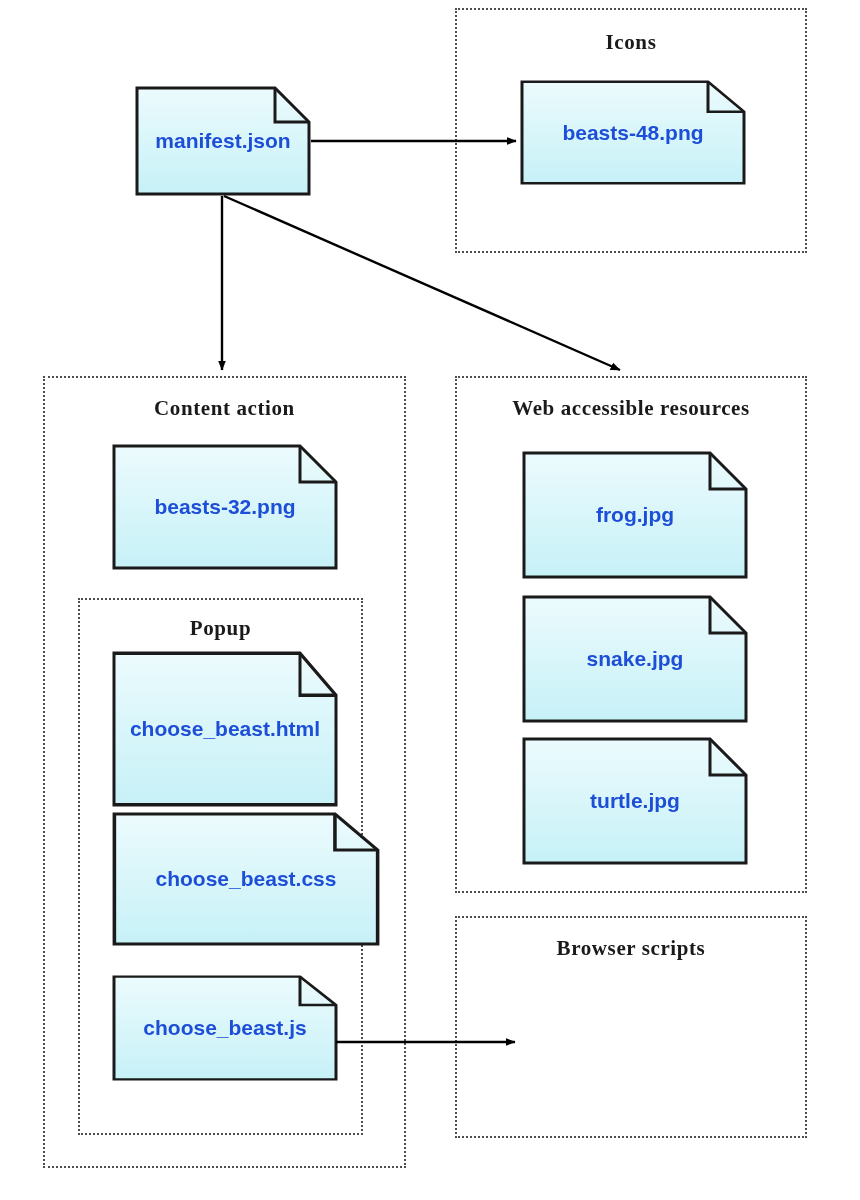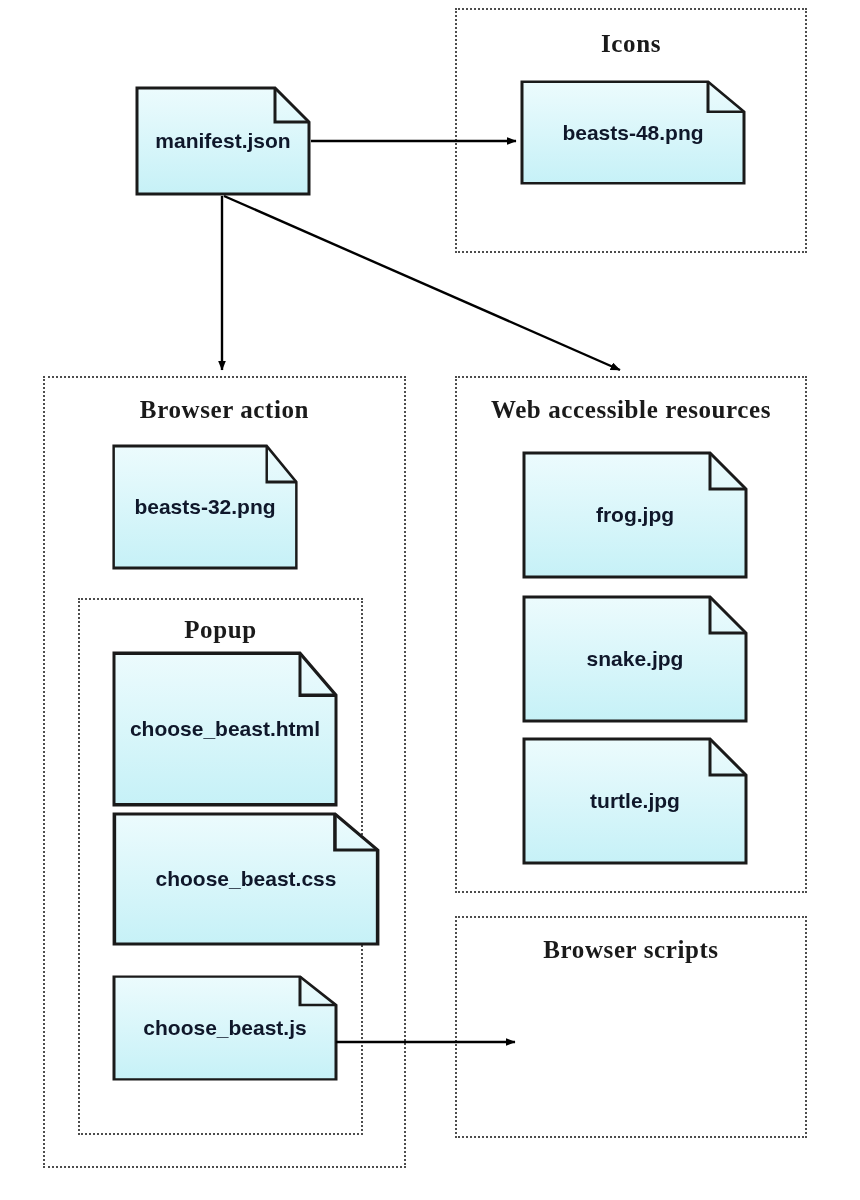--- a/index.html
+++ b/index.html
@@ -23,21 +23,21 @@
     border: 2px dotted #4d4d4d;
     box-sizing: border-box;
     background: transparent;
   }
   .group-title {
     position: absolute;
     left: 0;
     right: 0;
     text-align: center;
     font-family: "Liberation Serif", serif;
-    font-size: 25px;
+    font-size: 21px;
     font-weight: 700;
     color: #1a1a1a;
     letter-spacing: 0.6px;
     white-space: nowrap;
   }
 
   
   .note {
     position: absolute;
     box-sizing: border-box;
@@ -54,21 +54,21 @@
   .note-label {
     position: absolute;
     left: 0;
     right: 0;
     top: 50%;
     transform: translateY(-50%);
     text-align: center;
     font-family: "Liberation Sans", sans-serif;
     font-size: 21px;
     font-weight: 700;
-    color: #0f172a;
+    color: #1d4ed8;
     white-space: nowrap;
     pointer-events: none;
   }
 
   
   #arrows {
     position: absolute;
     top: 0;
     left: 0;
     width: 860px;
@@ -80,21 +80,21 @@
 </head>
 <body>
 
 <div id="canvas">
 
   <div class="group" style="left:455px; top:8px; width:352px; height:245px;">
     <div class="group-title" style="top:20px;">Icons</div>
   </div>
 
   <div class="group" style="left:43px; top:376px; width:363px; height:792px;">
-    <div class="group-title" style="top:18px;">Browser action</div>
+    <div class="group-title" style="top:18px;">Content action</div>
   </div>
 
   <div class="group" style="left:78px; top:598px; width:285px; height:537px;">
     <div class="group-title" style="top:16px;">Popup</div>
   </div>
 
   <div class="group" style="left:455px; top:376px; width:352px; height:517px;">
     <div class="group-title" style="top:18px;">Web accessible resources</div>
   </div>
 
@@ -123,21 +123,21 @@
           <stop offset="0%" stop-color="#ecfbfd"></stop>
             <stop offset="100%" stop-color="#c6f1f7"></stop>
         </linearGradient>
       </defs>
       <path d="M2,2 L188,2 L224,38 L224,124 L2,124 Z" fill="url(#g-b48)" stroke="#1a1a1a" stroke-width="3" stroke-linejoin="miter"></path>
       <path d="M188,2 L188,38 L224,38" fill="none" stroke="#1a1a1a" stroke-width="3" stroke-linejoin="miter"></path>
     </svg>
     <div class="note-label">beasts-48.png</div>
   </div>
 
-  <div class="note" style="left:112px; top:444px; width:186px; height:126px;">
+  <div class="note" style="left:112px; top:444px; width:226px; height:126px;">
     <svg viewBox="0 0 226 126" preserveAspectRatio="none">
       <defs>
         <linearGradient id="g-b32" x1="0" y1="0" x2="0" y2="1">
           <stop offset="0%" stop-color="#ecfbfd"></stop>
             <stop offset="100%" stop-color="#c6f1f7"></stop>
         </linearGradient>
       </defs>
       <path d="M2,2 L188,2 L224,38 L224,124 L2,124 Z" fill="url(#g-b32)" stroke="#1a1a1a" stroke-width="3" stroke-linejoin="miter"></path>
       <path d="M188,2 L188,38 L224,38" fill="none" stroke="#1a1a1a" stroke-width="3" stroke-linejoin="miter"></path>
     </svg>

